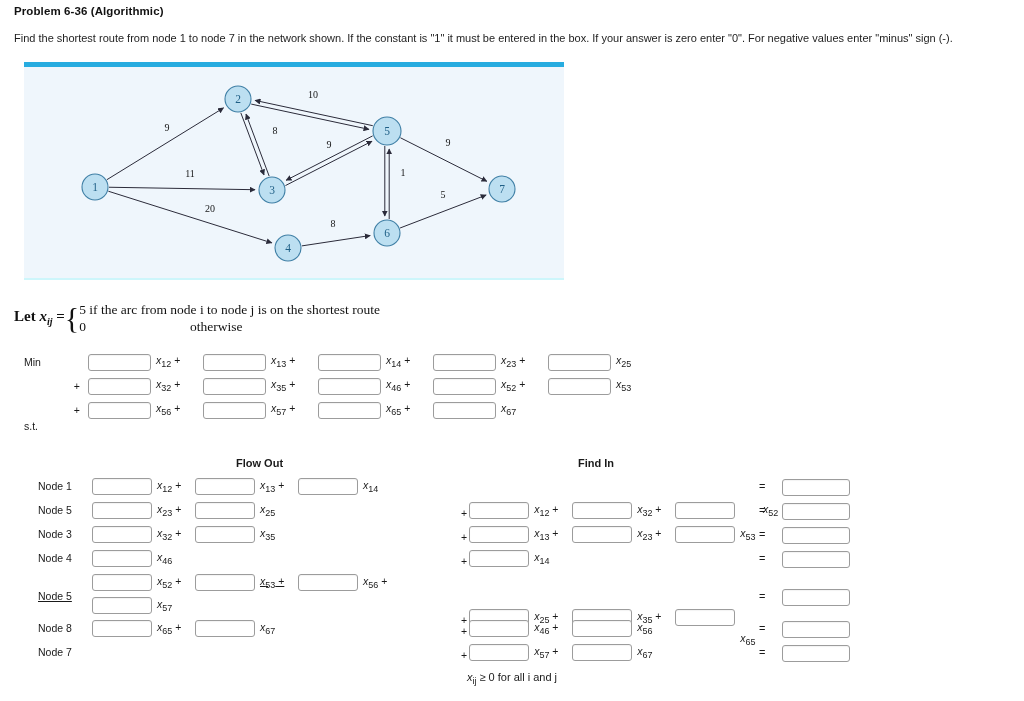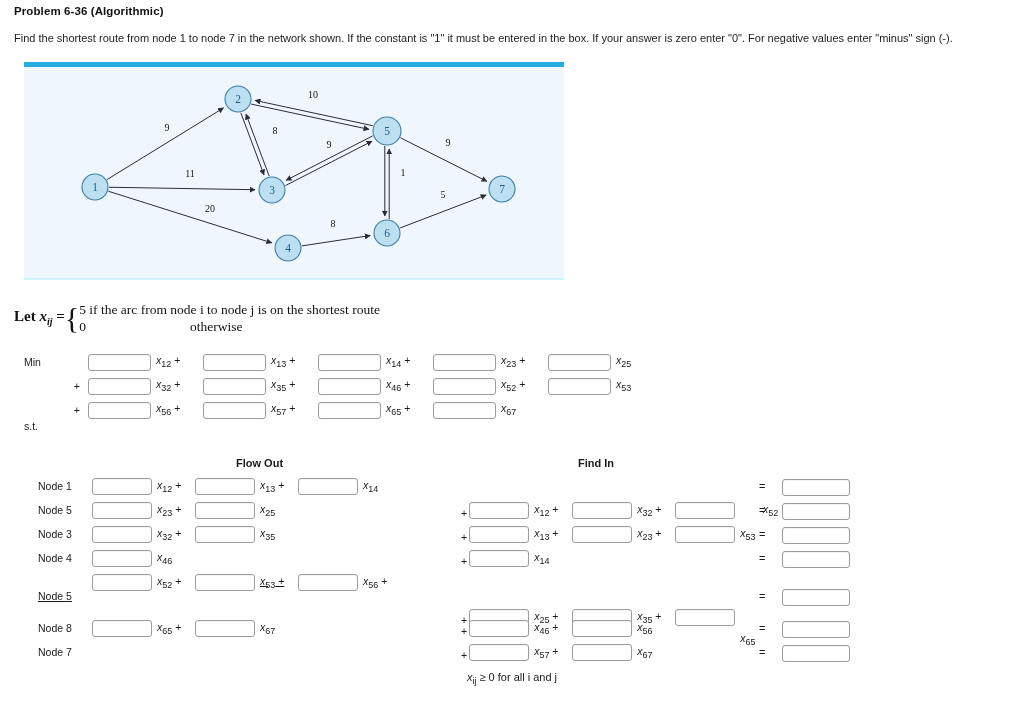--- a/index.html
+++ b/index.html
@@ -392,21 +392,24 @@
       <span class="node-label" style="top: 14px; text-decoration: underline;">Node 5</span>
       <span class="out-cell"><span class="term">
           <span class="ibox" contenteditable="true" style=""></span>
           <span class="var lbl" style="min-width: 38px;"><i>x</i><sub>52</sub><span> +</span></span>
         </span><span class="term">
           <span class="ibox" contenteditable="true" style=""></span>
           <span class="var lbl" style="min-width: 38px; text-decoration: underline;"><i>x</i><sub>53</sub><span> +</span></span>
         </span><span class="term">
           <span class="ibox" contenteditable="true" style=""></span>
           <span class="var lbl" style="min-width: 38px;"><i>x</i><sub>56</sub><span> +</span></span>
-        </span><div style="height: 4px;"></div></span>
+        </span><div style="height: 4px;"></div><div><span class="term">
+            <span class="ibox" contenteditable="true" style=""></span>
+            <span class="var lbl" style="min-width: 38px;"><i>x</i><sub>57</sub></span>
+          </span></div></span>
       <span class="in-cell" style="top: 14px;"><span class="plus">+</span><span class="term">
           <span class="ibox" contenteditable="true" style=""></span>
           <span class="var lbl" style="min-width: 38px;"><i>x</i><sub>25</sub><span> +</span></span>
         </span><span class="term">
           <span class="ibox" contenteditable="true" style=""></span>
           <span class="var lbl" style="min-width: 38px;"><i>x</i><sub>35</sub><span> +</span></span>
         </span><span class="term">
           <span class="ibox" contenteditable="true" style=""></span>
           <span class="var lbl" style="min-width: 38px; margin-top: 44px;"><i>x</i><sub>65</sub></span>
         </span></span>

